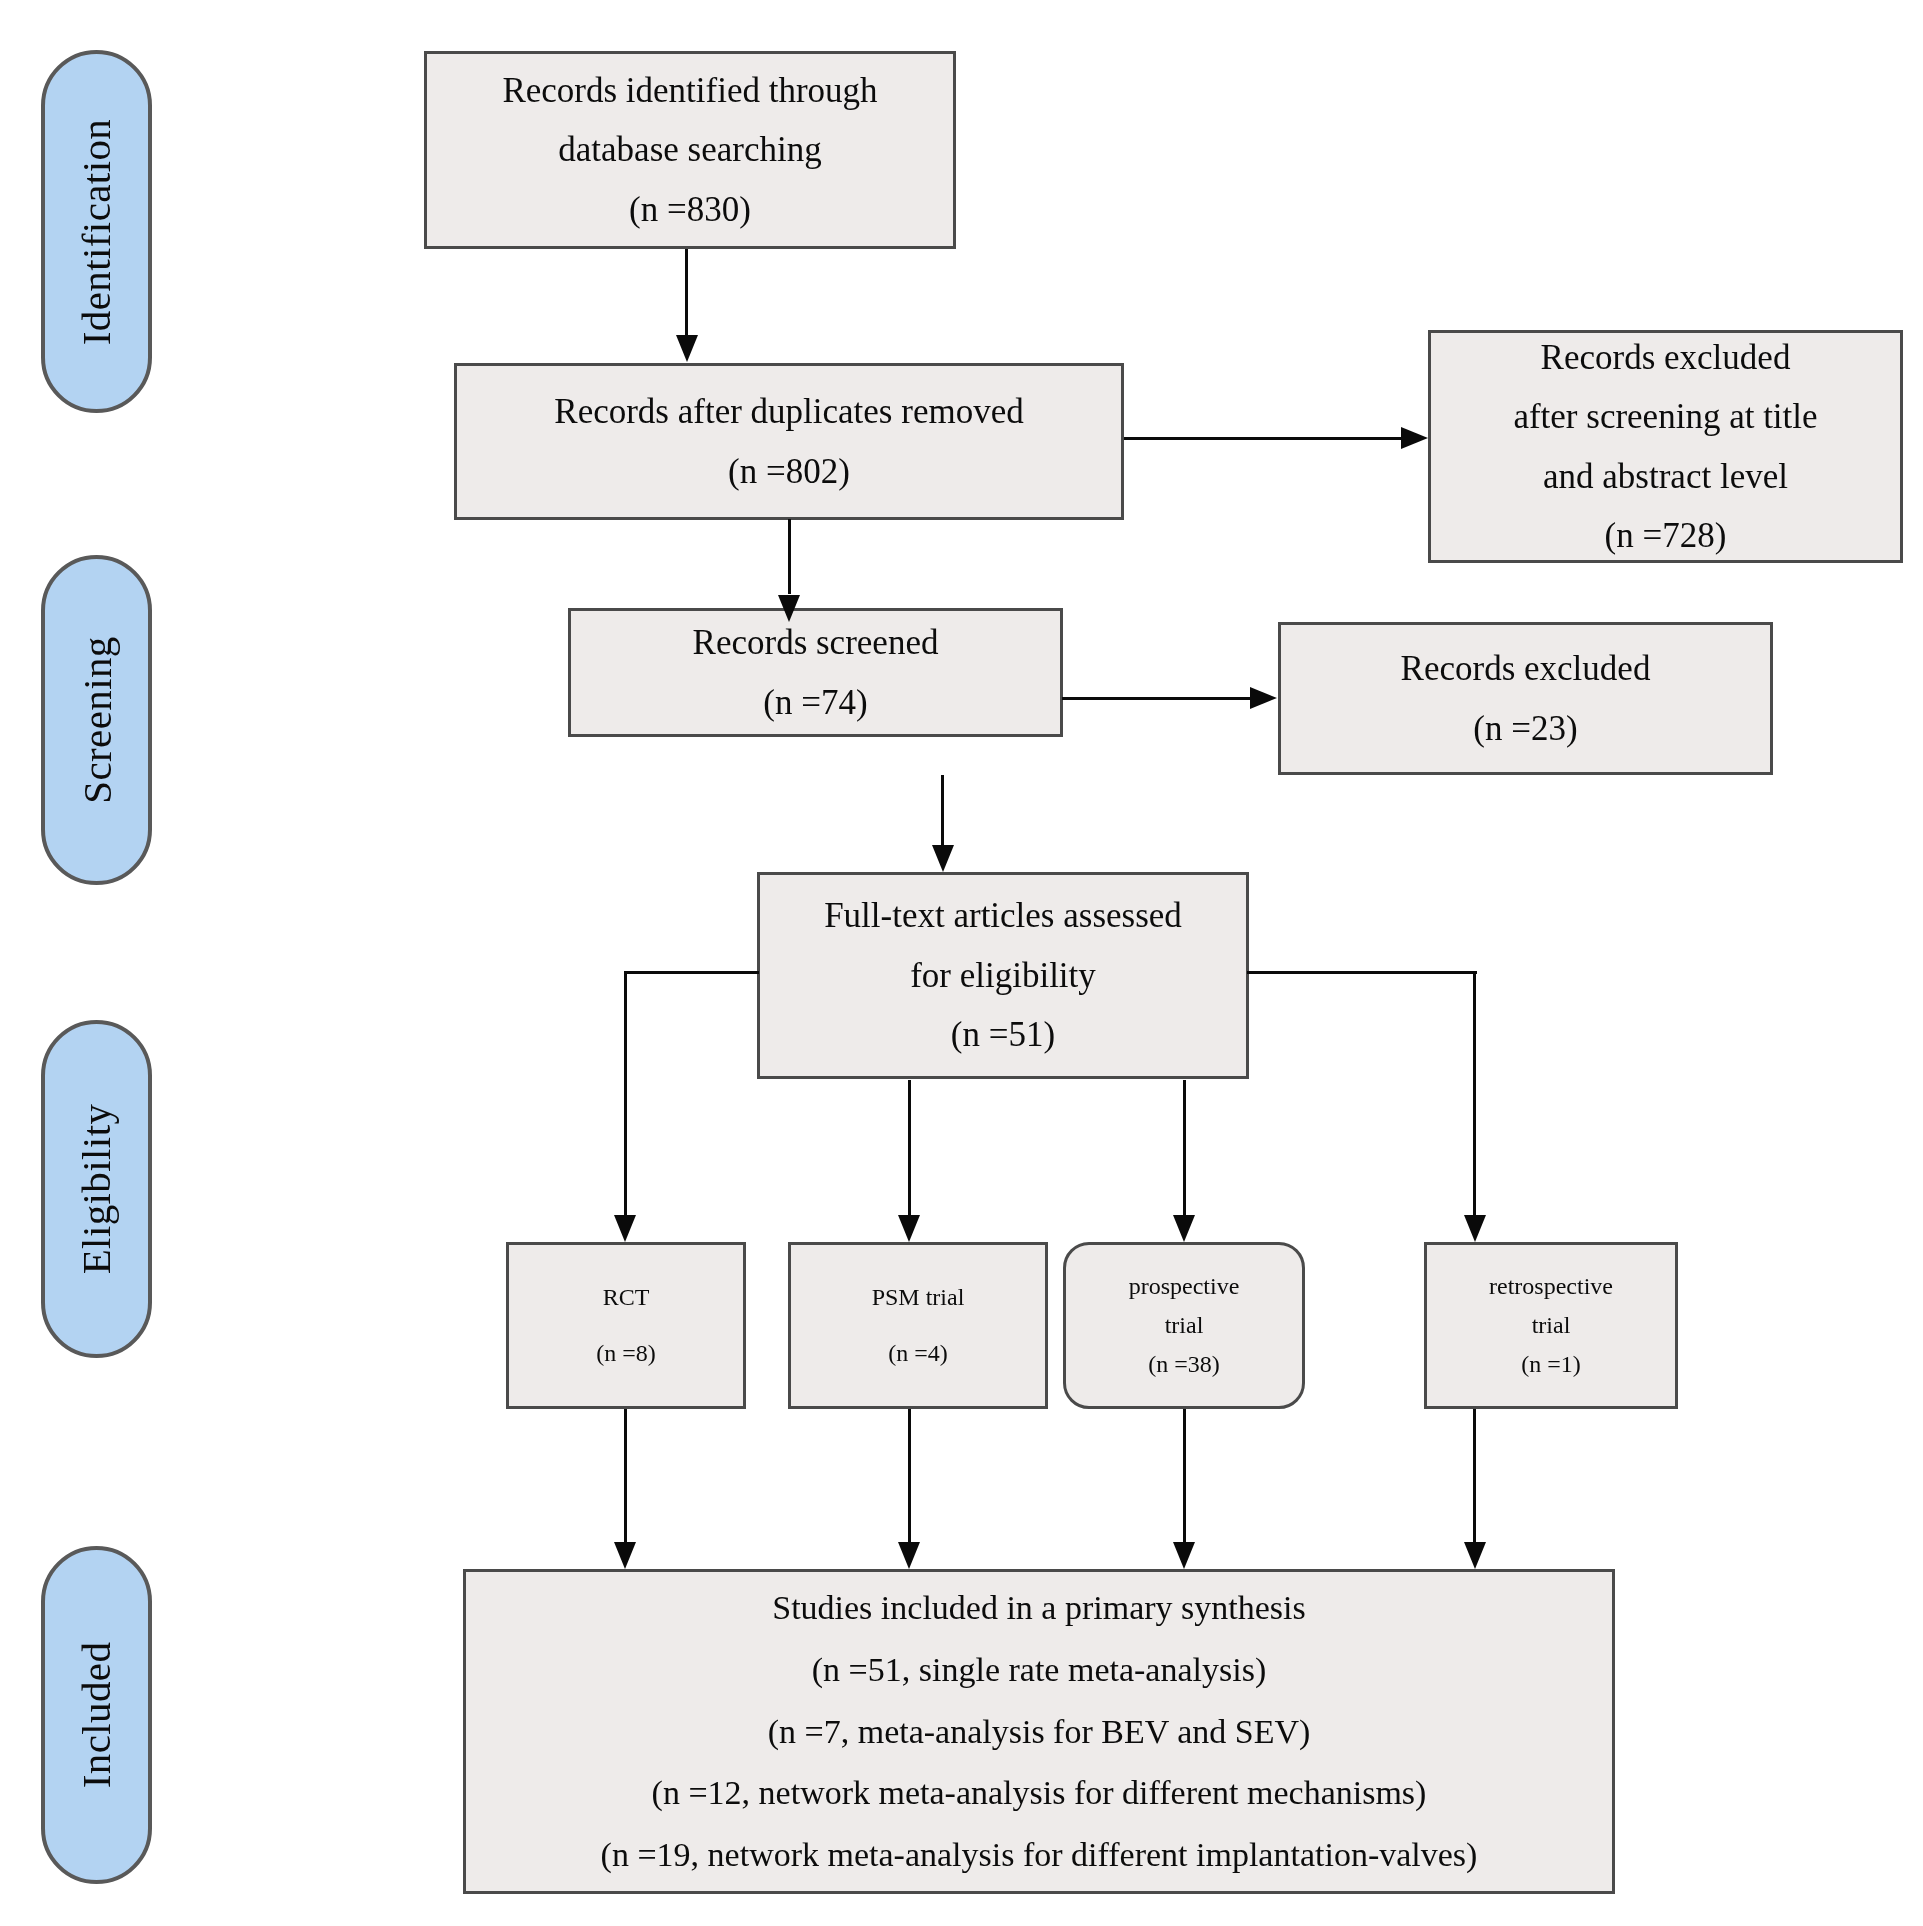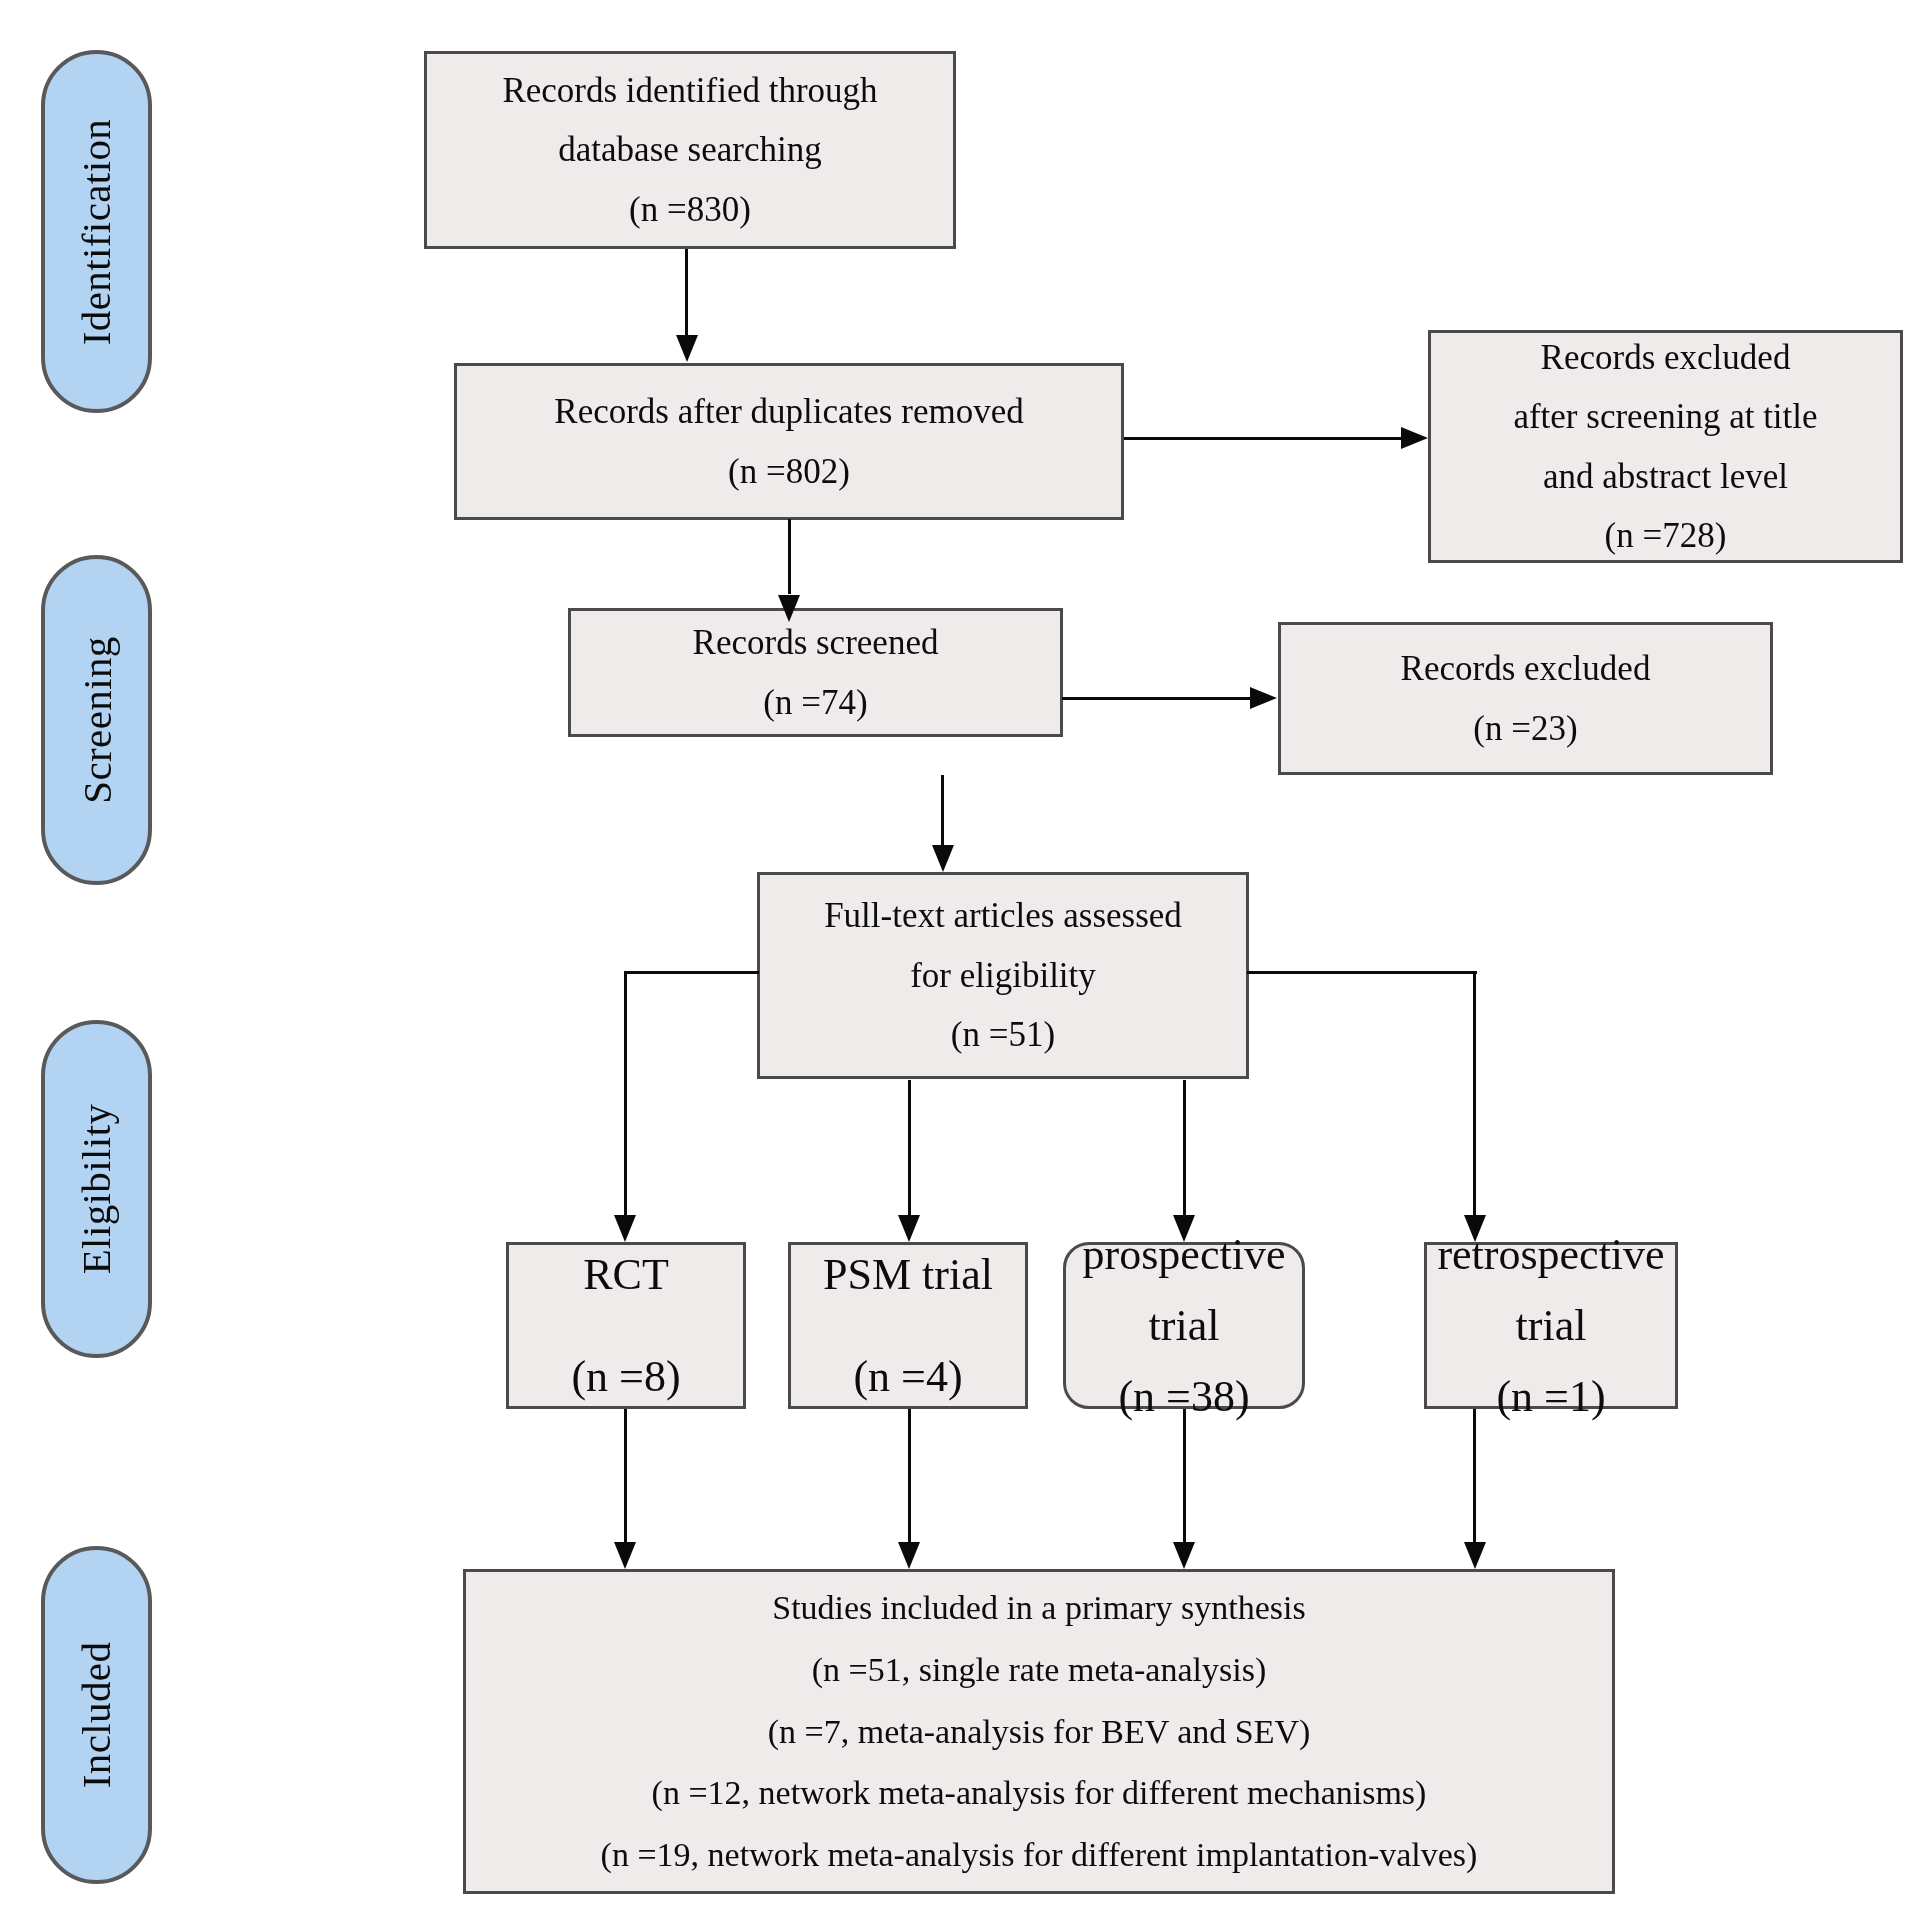--- a/index.html
+++ b/index.html
@@ -36,21 +36,21 @@
     position:absolute;
     background:var(--box-fill,#eeebea);
     border:3.4px solid var(--box-border,#4a4a4a);
     box-sizing:border-box;
     display:flex;
     align-items:center;
     justify-content:center;
     text-align:center;
   }
   .fbox .txt{font-size:35px;line-height:1.7;}
-  .fbox.small .txt{font-size:44px;line-height:1.62;}
+  .fbox.small .txt{font-size:24px;line-height:1.62;}
   .fbox.two .txt{line-height:2.3;}
   .fbox.bottom .txt{font-size:34px;line-height:1.82;}
   
   .vline{position:absolute;width:3px;background:var(--arrow,#0a0a0a);}
   .hline{position:absolute;height:3px;background:var(--arrow,#0a0a0a);}
   .head-down{
     position:absolute;width:0;height:0;
     border-left:11px solid transparent;
     border-right:11px solid transparent;
     border-top:27px solid var(--arrow,#0a0a0a);
@@ -101,21 +101,21 @@
   </div>
 
   <div class="fbox" style="left:757px;top:872px;width:492px;height:207px;">
     <div class="txt">Full-text articles assessed<br>for eligibility<br>(n =51)</div>
   </div>
 
   <div class="fbox small two" style="left:506px;top:1242px;width:240px;height:167px;">
     <div class="txt">RCT<br>(n =8)</div>
   </div>
 
-  <div class="fbox small two" style="left:788px;top:1242px;width:240px;height:167px;">
+  <div class="fbox small two" style="left:788px;top:1242px;width:260px;height:167px;">
     <div class="txt">PSM trial<br>(n =4)</div>
   </div>
 
   <div class="fbox small" style="left:1063px;top:1242px;width:242px;height:167px;border-radius:26px;">
     <div class="txt">prospective<br>trial<br>(n =38)</div>
   </div>
 
   <div class="fbox small" style="left:1424px;top:1242px;width:254px;height:167px;">
     <div class="txt">retrospective<br>trial<br>(n =1)</div>
   </div>

